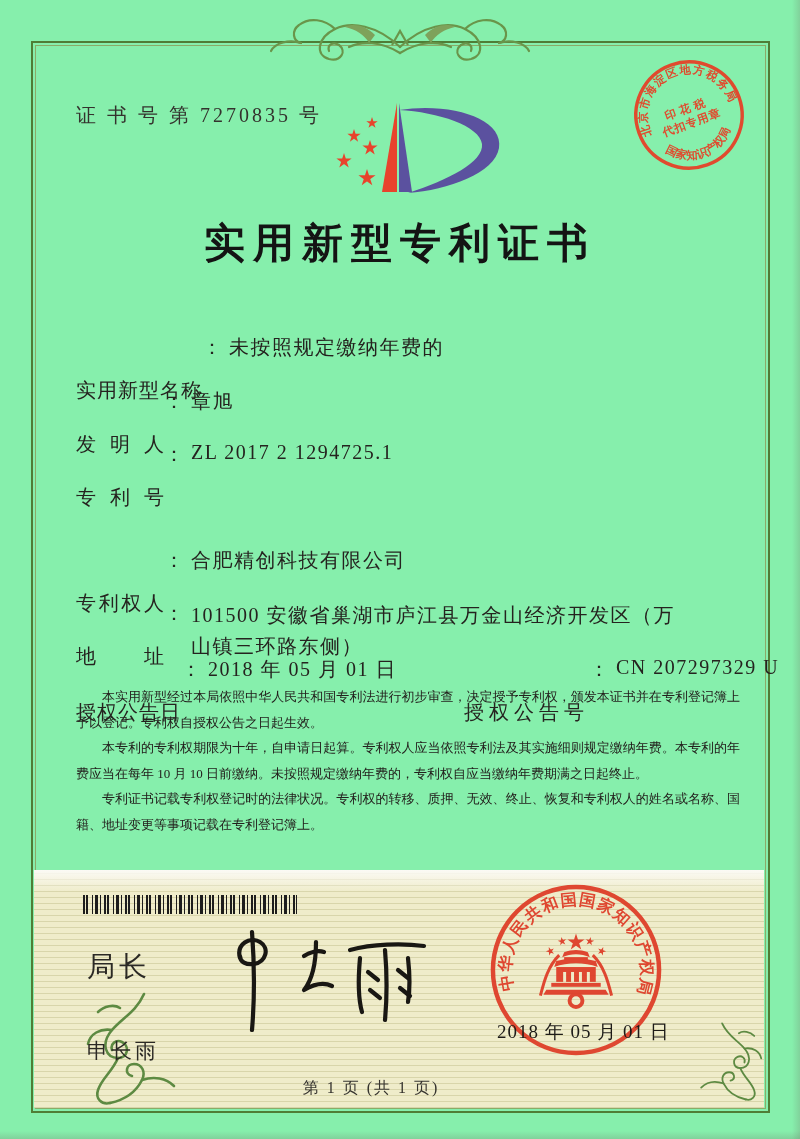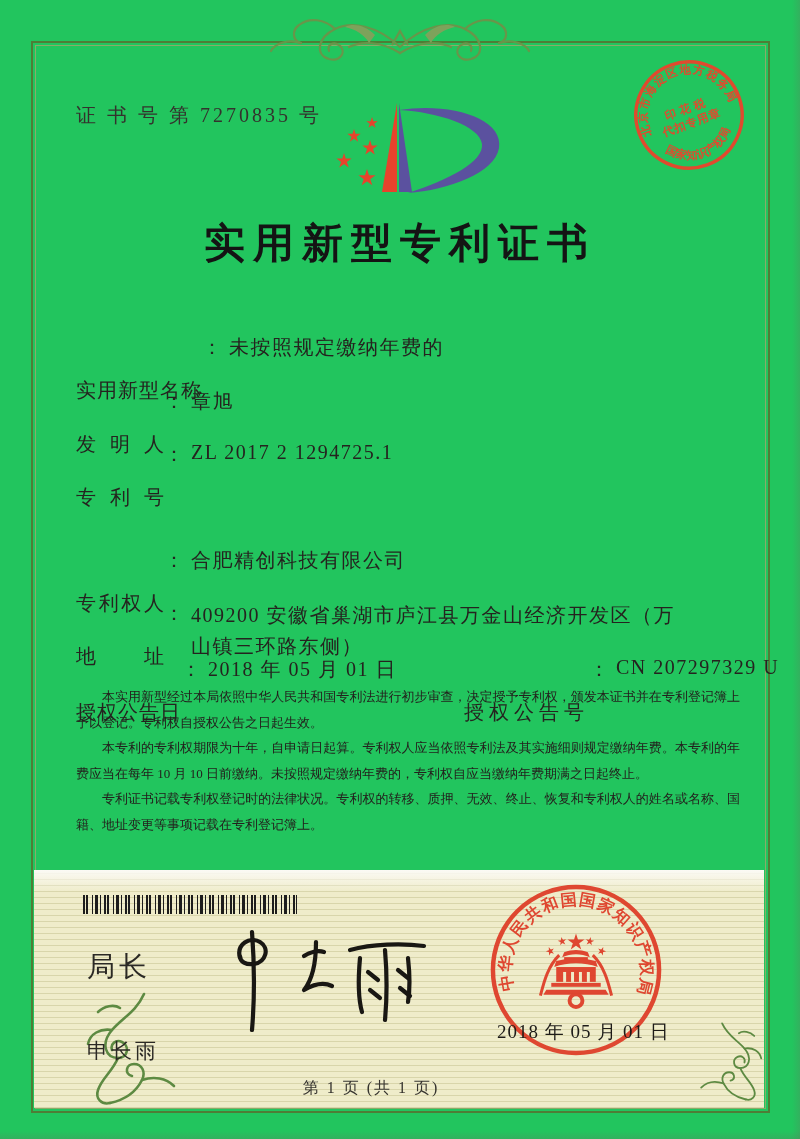--- a/index.html
+++ b/index.html
@@ -1,16 +1,16 @@
 <!DOCTYPE html>
 <html><head>
 <meta charset="utf-8">
 <style>
   html,body{margin:0;padding:0;background:#e8e6e0;}
-  .page{position:relative;width:800px;height:1139px;background:#22c55e;overflow:hidden;
+  .page{position:relative;width:800px;height:1139px;background:#86efac;overflow:hidden;
         font-family:"Liberation Serif","DejaVu Serif",serif;color:#2a2824;}
   .abs{position:absolute;}
   
   .frame{position:absolute;left:31px;top:41px;width:735px;height:1068px;border:2px solid #4f7d36;}
   .frame::after{content:"";position:absolute;inset:2px;border:1px solid #8aab68;}
   
   .band{position:absolute;left:34px;top:870px;width:730px;height:238px;background-color:#efecca;
         background-image:repeating-linear-gradient(0deg,rgba(150,147,80,.26) 0 1px,rgba(0,0,0,0) 1px 6px);}
   .band::before{content:"";position:absolute;left:0;top:0;width:100%;height:22px;
         background:linear-gradient(#fbfaf5,rgba(251,250,245,0));}
@@ -126,21 +126,21 @@
   <div class="frow" style="top:388px;">
     <span class="flabel spread">发明人</span><span class="colon">：</span><span class="fvalue">章旭</span>
   </div>
   <div class="frow" style="top:441px;">
     <span class="flabel spread">专利号</span><span class="colon">：</span><span class="fvalue">ZL 2017 2 1294725.1</span>
   </div>
   <div class="frow" style="top:547px;">
     <span class="flabel spread">专利权人</span><span class="colon">：</span><span class="fvalue">合肥精创科技有限公司</span>
   </div>
   <div class="frow" style="top:600px;">
-    <span class="flabel spread">地址</span><span class="colon">：</span><span class="fvalue addr-val">409200 安徽省巢湖市庐江县万金山经济开发区（万山镇三环路东侧）</span>
+    <span class="flabel spread">地址</span><span class="colon">：</span><span class="fvalue addr-val">101500 安徽省巢湖市庐江县万金山经济开发区（万山镇三环路东侧）</span>
   </div>
 
   <div class="frow" style="top:656px;width:664px;">
     <span>
       <span class="flabel">授权公告日</span><span class="colon">：</span><span class="fvalue">2018 年 05 月 01 日</span>
     </span>
     <span class="grant-no">
       <span class="flabel">授权公告号</span><span class="colon">：</span><span class="fvalue">CN 207297329 U</span>
     </span>
   </div>

